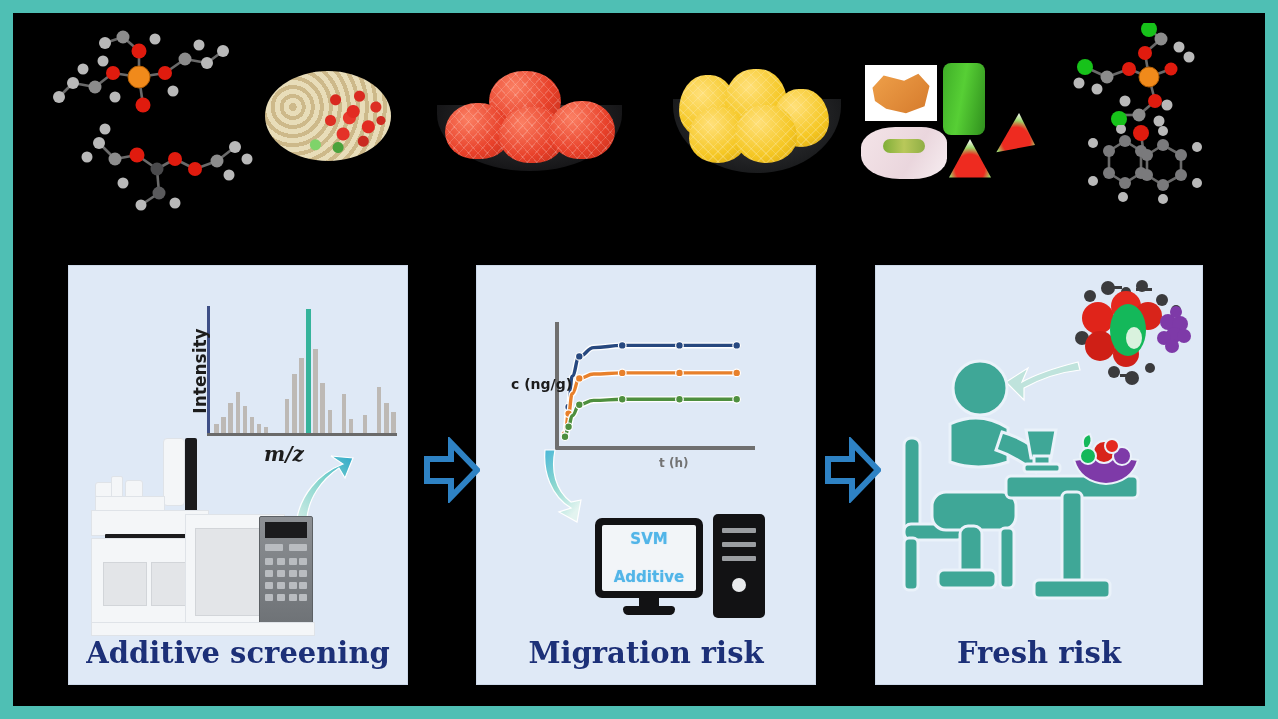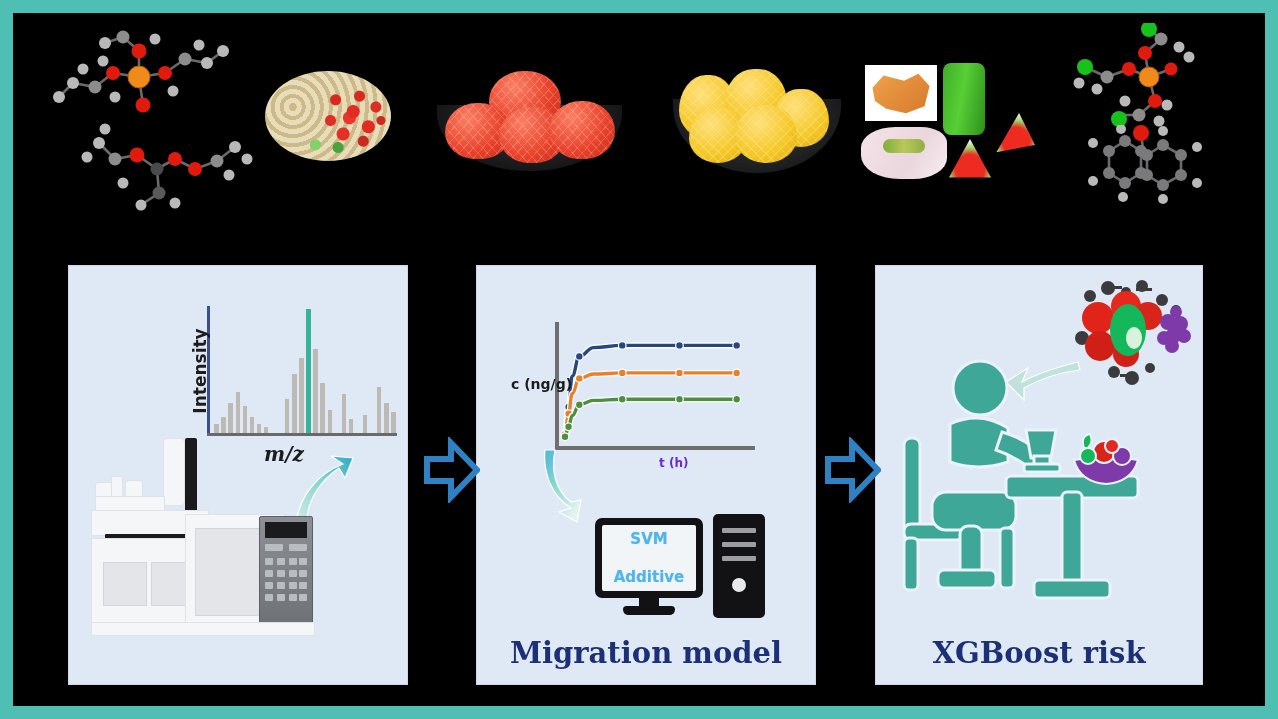--- a/index.html
+++ b/index.html
@@ -193,21 +193,21 @@
   .mig { position: absolute; }
   .mig .axisY { position: absolute; left: 0; top: 0; width: 4px; bottom: 0; background: #6f6f6f; }
   .mig .axisX { position: absolute; left: 0; bottom: 0; right: 0; height: 4px; background: #6f6f6f; }
   .mig-ylab {
     position: absolute;
     font-family: "DejaVu Sans", sans-serif; font-weight: bold; font-size: 14px; color: #1c1c1c;
     white-space: nowrap;
   }
   .mig-xlab {
     position: absolute;
-    font-family: "DejaVu Sans", sans-serif; font-weight: bold; font-size: 12px; color: #6d28d9;
+    font-family: "DejaVu Sans", sans-serif; font-weight: bold; font-size: 12px; color: #737373;
   }
 
   
   .computer { position: absolute; }
   .monitor {
     position: absolute; left: 0; top: 0; width: 108px; height: 80px;
     background: #121214; border-radius: 7px; padding: 7px; box-sizing: border-box;
   }
   .screen {
     width: 100%; height: 100%;
@@ -492,20 +492,21 @@
           <div class="ikey" style="position:absolute; left:24px;top:38px;width:8px; height:7px;"></div>
           <div class="ikey" style="position:absolute; left:34px;top:38px;width:8px; height:7px;"></div>
           <div class="ikey" style="position:absolute; left:0;  top:50px;width:8px;  height:7px;"></div>
           <div class="ikey" style="position:absolute; left:12px;top:50px;width:8px; height:7px;"></div>
           <div class="ikey" style="position:absolute; left:24px;top:50px;width:8px; height:7px;"></div>
           <div class="ikey" style="position:absolute; left:34px;top:50px;width:8px; height:7px;"></div>
         </div>
         <div class="ibox" style="left:0px; top:184px; width:224px; height:14px;"></div>
       </div>
 
+      <div class="panel-label">Additive screening</div>
     </div>
 
     <div class="arrow-sep" style="left:411px; top:424px; width:56px; height:66px;">
       <svg width="56" height="66" viewBox="0 0 56 66">
         <polygon points="3,22 27,22 27,6 53,33 27,60 27,44 3,44" fill="none" stroke="#2E82C4" stroke-width="6" stroke-linejoin="miter"></polygon>
       </svg>
     </div>
 
     <div class="panel" style="left:463px; top:252px; width:340px; height:420px;">
 
@@ -565,21 +566,21 @@
         <div class="mon-neck"></div>
         <div class="mon-base"></div>
         <div class="tower">
           <div class="slot" style="top:14px;"></div>
           <div class="slot" style="top:28px;"></div>
           <div class="slot" style="top:42px;"></div>
           <div class="pwr"></div>
         </div>
       </div>
 
-      <div class="panel-label">Migration model</div>
+      <div class="panel-label">Migration risk</div>
     </div>
 
     <div class="arrow-sep" style="left:812px; top:424px; width:56px; height:66px;">
       <svg width="56" height="66" viewBox="0 0 56 66">
         <polygon points="3,22 27,22 27,6 53,33 27,60 27,44 3,44" fill="none" stroke="#2E82C4" stroke-width="6" stroke-linejoin="miter"></polygon>
       </svg>
     </div>
 
     <div class="panel" style="left:862px; top:252px; width:328px; height:420px;">
 
@@ -666,18 +667,18 @@
             <path d="M176,108 q34,-6 64,0 q-6,22 -32,24 q-26,-2 -32,-24 z" fill="#7E3AA8"></path>
             <circle cx="206" cy="100" r="11" fill="#d8241a"></circle>
             <circle cx="224" cy="104" r="9" fill="#7E3AA8"></circle>
             <circle cx="190" cy="104" r="8" fill="#14b85a"></circle>
             <circle cx="214" cy="94" r="7" fill="#e5291e"></circle>
             <path d="M186,96 q-4,-12 6,-14 q4,8 -2,14 z" fill="#14b85a"></path>
           </g>
         </svg>
       </div>
 
-      <div class="panel-label">XGBoost risk</div>
+      <div class="panel-label">Fresh risk</div>
     </div>
 
   </div>
   <div class="frame"></div>
 </div>
 
 </body></html>

